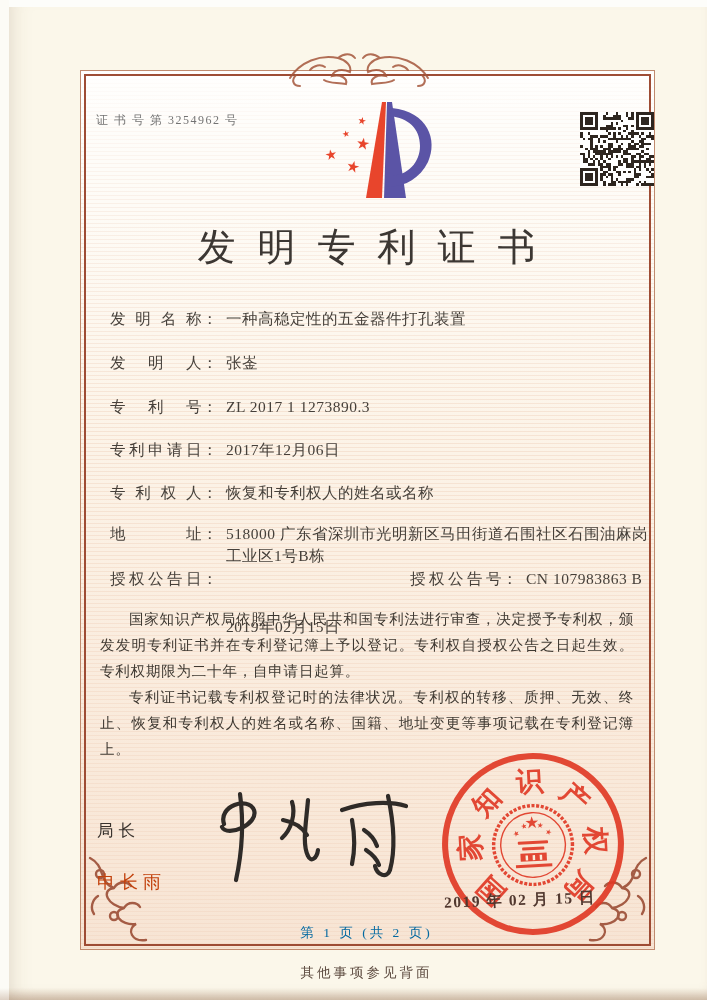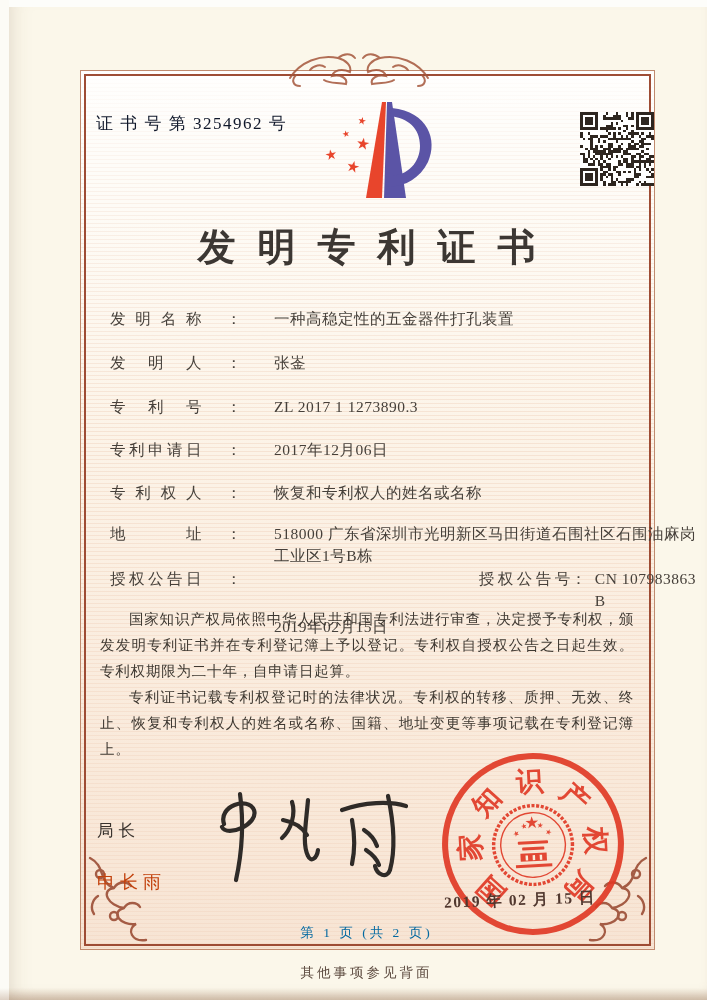--- a/index.html
+++ b/index.html
@@ -13,29 +13,29 @@
 
   
   .frame{position:absolute;left:80px;top:70px;width:573px;height:878px;
         border:1px solid #c08a6e;
         background:
           linear-gradient(180deg,rgba(255,255,255,.9) 0%,rgba(255,255,255,.45) 16%,rgba(250,232,216,.25) 40%,rgba(246,222,203,.55) 78%,rgba(244,218,198,.65) 100%),
           repeating-linear-gradient(180deg,#f5e2d2 0px,#f5e2d2 1px,#fdf8ee 1px,#fdf8ee 4px);}
   .frame::before{content:"";position:absolute;inset:3px;border:2px solid #9e4c34;pointer-events:none;}
   .orn{position:absolute;pointer-events:none;}
 
-  .cert-number{position:absolute;left:96px;top:112px;font-size:17px;letter-spacing:1.5px;color:#0f172a;}
+  .cert-number{position:absolute;left:96px;top:112px;font-size:12px;letter-spacing:1.5px;color:#737373;}
   .logo{position:absolute;left:316px;top:96px;}
   .qr{position:absolute;left:580px;top:112px;}
 
   .title{position:absolute;left:80px;top:222px;width:573px;text-align:center;
-        font-size:38px;font-weight:bold;color:#3c3733;letter-spacing:22px;padding-left:22px;box-sizing:border-box;}
+        font-size:38px;font-weight:normal;color:#3c3733;letter-spacing:22px;padding-left:22px;box-sizing:border-box;}
 
   .field-row{position:absolute;left:110px;display:flex;align-items:flex-start;
-        font-size:15.5px;color:#46403a;letter-spacing:.5px;line-height:1.45;gap:24px;}
+        font-size:15.5px;color:#46403a;letter-spacing:.5px;line-height:1.45;}
   .flabel{display:inline-block;width:92px;text-align:justify;text-align-last:justify;flex:0 0 92px;}
   .fcolon{margin:0 4px 0 0;}
   .fvalue{margin-left:4px;}
   .fvalue.addr{width:436px;}
   .grp2{display:flex;margin-left:12px;justify-content:space-between;}
   .fvalue.v1{width:172px;margin-top:48px;}
 
   .paras{position:absolute;left:100px;top:606px;width:534px;
         font-size:14.5px;line-height:1.8;letter-spacing:.8px;color:#3e3831;text-align:justify;}
   .paras p{margin:0;text-indent:2em;}

